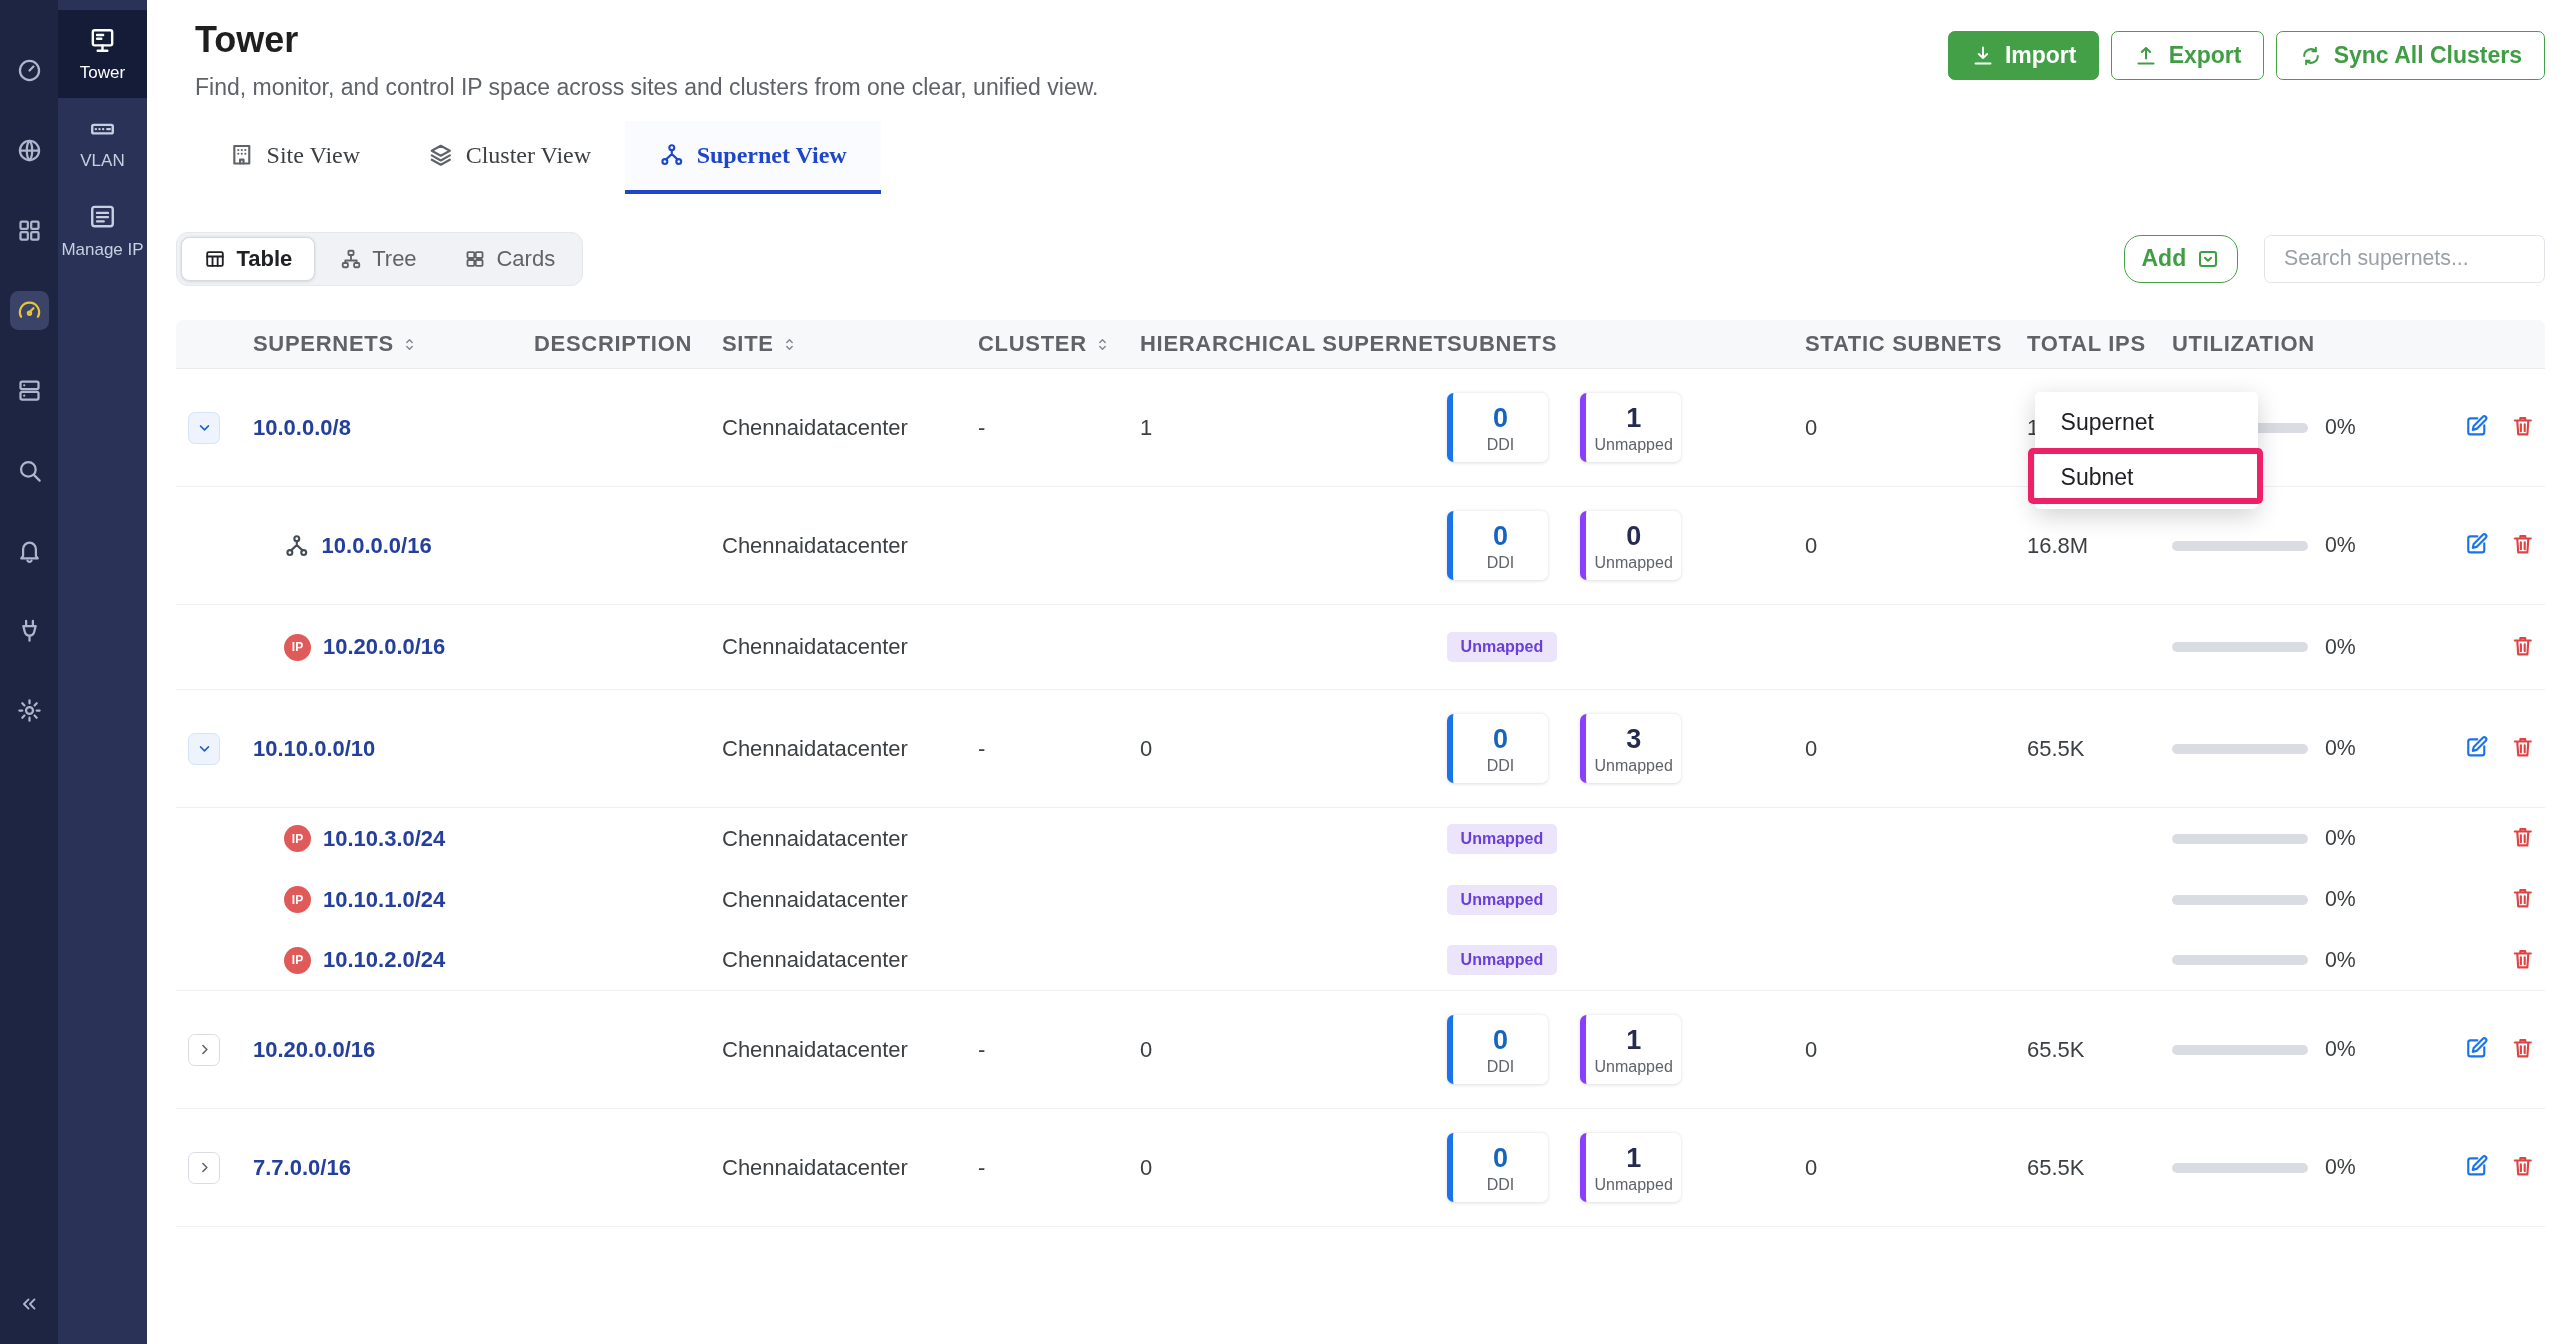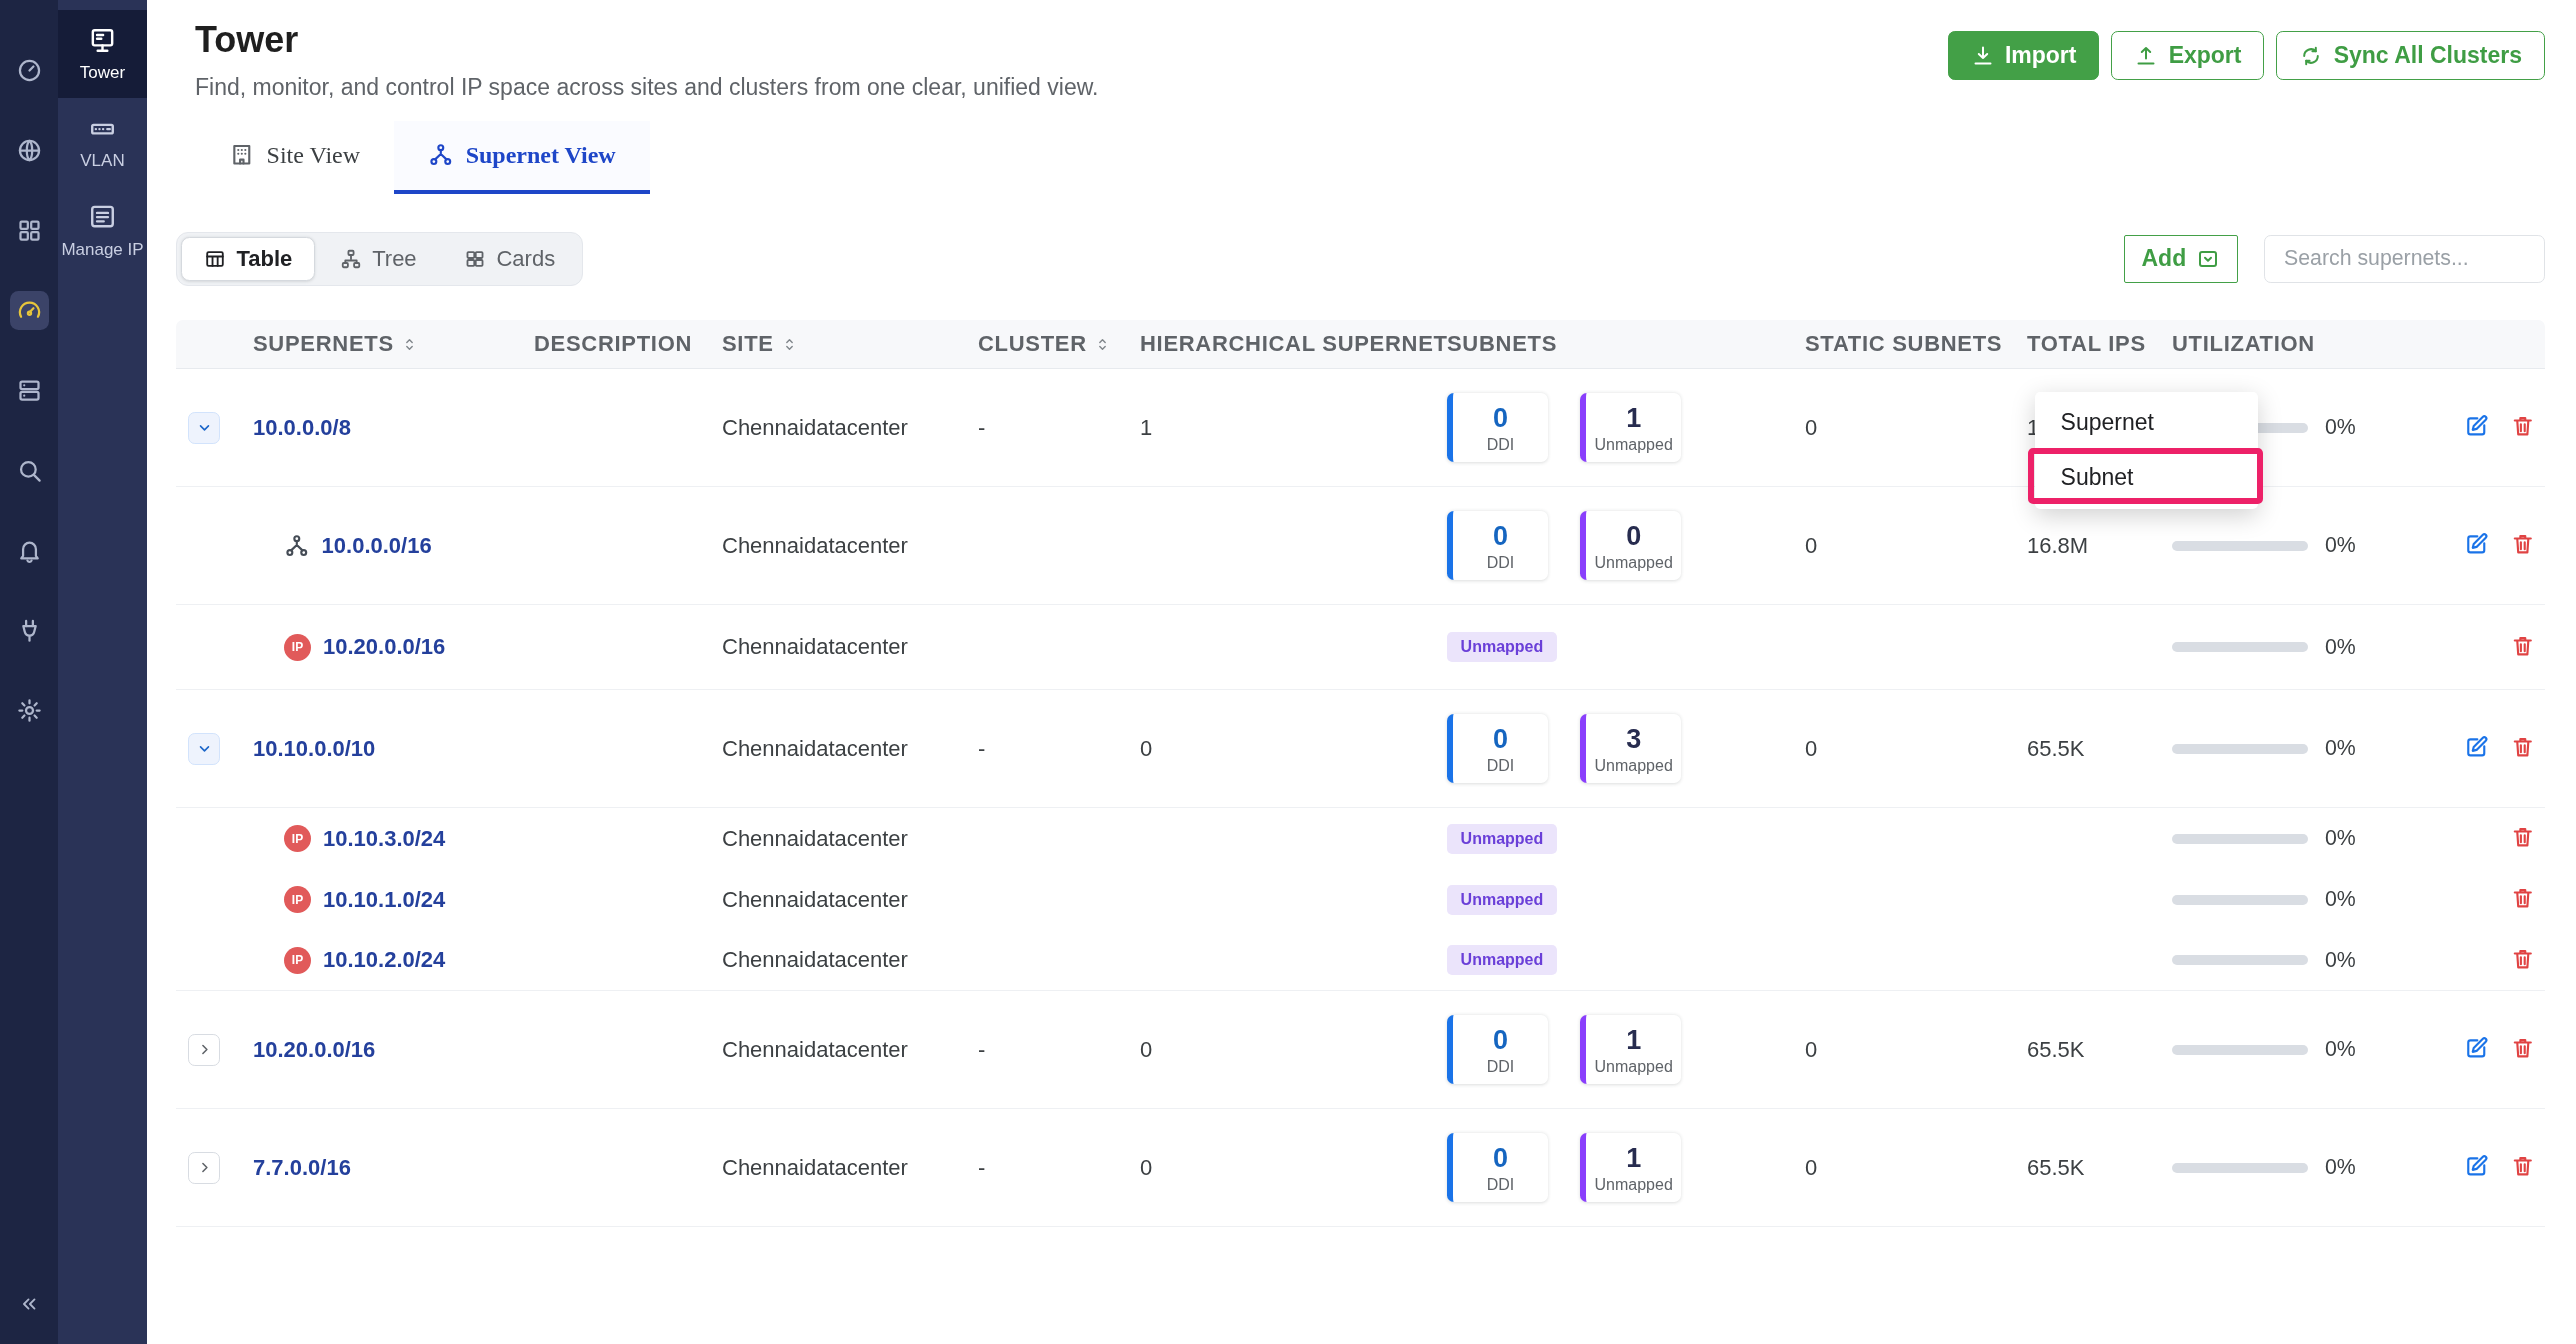--- a/index.html
+++ b/index.html
@@ -63,21 +63,21 @@
   .toolbar { display:flex; align-items:center; margin-top:38px; }
   .switcher { display:flex; background:#f0f2f5; border:1.7px solid #e4e7ec; border-radius:12px; padding:4.3px; gap:1.7px; }
   .vbtn { display:flex; align-items:center; gap:10.2px; height:44px; padding:0 22px; border-radius:8.5px;
           font-size:22px; color:#5f6368; background:transparent; border:0.9px solid transparent; cursor:pointer;
           font-family:"Liberation Sans", sans-serif; }
   .vbtn .ic { width:22px; height:22px; }
   .vbtn.active { background:#fff; border-color:#d5d9de; color:#202124; font-weight:600;
                  box-shadow:0 0.9px 2.6px rgba(60,64,67,.15); }
   .toolbar-right { margin-left:auto; display:flex; align-items:center; gap:25.6px; }
   .add-btn { display:flex; align-items:center; gap:10.2px; height:48px; padding:0 17px; border:1.7px solid #43a047;
-             border-radius:2px; background:#fff; color:#3f9d44; font-size:23px; font-weight:600; cursor:pointer;
+             border-radius:17px; background:#fff; color:#3f9d44; font-size:23px; font-weight:600; cursor:pointer;
              font-family:"Liberation Sans", sans-serif; }
   .add-btn .ic { width:24px; height:24px; }
   .search { width:281px; height:48px; border:1.7px solid #e0e3e7; border-radius:6.8px; padding:12px 19px;
             font-size:21.3px; color:#3c4043; outline:none; font-family:"Liberation Sans", sans-serif; }
   .search::placeholder { color:#9aa0a6; }
 
   
   .table { margin-top:34px; --cols:77px 281px 188px 256px 162px 307px 358px 222px 145px 256px 118px; }
   .thead { display:grid; grid-template-columns:var(--cols); background:#f7f8fa; height:49px; align-items:center;
            border-radius:6.8px 6.8px 0 0; border-bottom:0.9px solid #e7eaee; }
@@ -288,20 +288,29 @@
     <div class="tabs" id="tabs">
         <button class="tab">
           <span class="ic">
             <svg viewBox="0 0 24 24" width="100%" height="100%" fill="none" stroke="currentColor" stroke-width="2" stroke-linecap="round" stroke-linejoin="round">
               <rect x="5" y="3.8" width="14" height="16.4"></rect>
               <path d="M8.7 7.5h.01M12 7.5h.01M15.3 7.5h.01M8.7 11h.01M12 11h.01M15.3 11h.01M10.4 20.2v-3.7h3.2v3.7"></path>
             </svg>
           </span>
           <span>Site View</span>
         </button>
+        <button class="tab">
+          <span class="ic">
+            <svg viewBox="0 0 24 24" width="100%" height="100%" fill="none" stroke="currentColor" stroke-width="2" stroke-linecap="round" stroke-linejoin="round">
+              <path d="M12 3.5l8.5 4.7L12 12.9 3.5 8.2 12 3.5z"></path>
+              <path d="M3.5 12.6l8.5 4.7 8.5-4.7M3.5 16.6l8.5 4.7 8.5-4.7"></path>
+            </svg>
+          </span>
+          <span>Cluster View</span>
+        </button>
         <button class="tab active">
           <span class="ic">
             <svg viewBox="0 0 24 24" width="100%" height="100%" fill="none" stroke="currentColor" stroke-width="2" stroke-linecap="round" stroke-linejoin="round">
               <circle cx="12" cy="5.3" r="2.3"></circle>
               <circle cx="5.5" cy="18.3" r="2.3"></circle>
               <circle cx="18.5" cy="18.3" r="2.3"></circle>
               <path d="M12 7.6v3.6M12 11.2l-5.3 5.1M12 11.2l5.3 5.1"></path>
             </svg>
           </span>
           <span>Supernet View</span>

